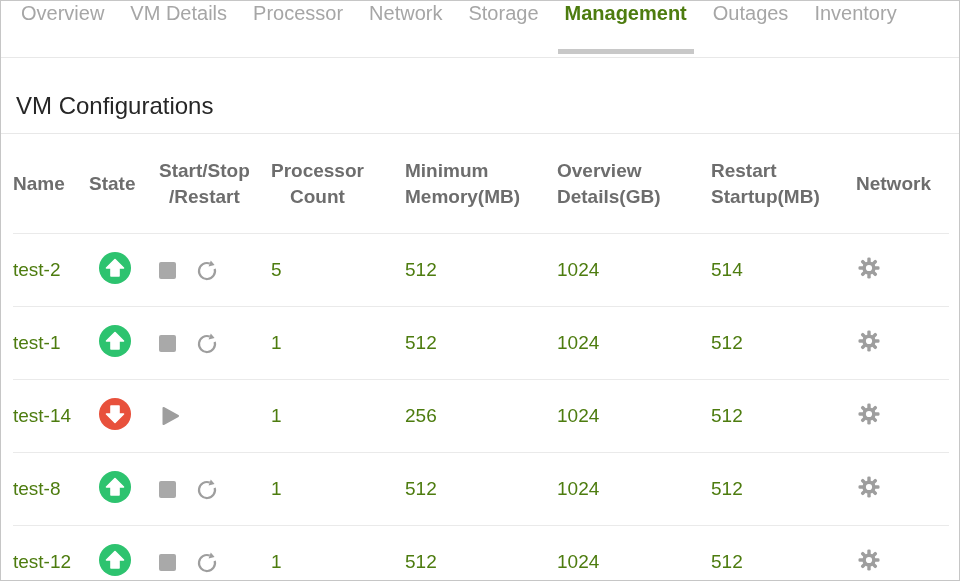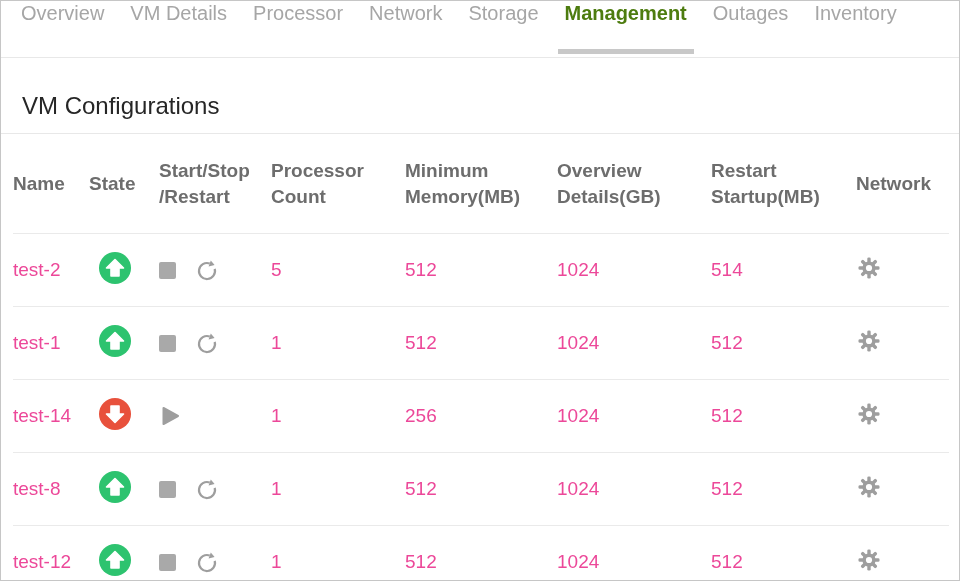--- a/index.html
+++ b/index.html
@@ -40,47 +40,47 @@
     bottom: 3px;
     height: 5px;
     background: #c8c8c8;
   }
 
   
   .title-section {
     height: 76px;
     box-sizing: border-box;
     border-bottom: 1px solid #e8e8e8;
-    padding: 34px 0 0 21px;
+    padding: 34px 0 0 15px;
   }
   .page-title { font-size: 24px; line-height: 28px; color: #262626; }
 
   
   .table-wrap { padding: 0 12px; }
   table { border-collapse: collapse; table-layout: fixed; width: 936px; }
   th {
     height: 99px;
     vertical-align: middle;
     text-align: left;
     font-size: 19px;
     line-height: 26px;
     font-weight: 700;
     color: #6d6d6d;
     padding: 0;
     border-bottom: 1px solid #eaeaea;
   }
   .hwrap { display: inline-block; }
-  .hwrap.center { text-align: left; }
+  .hwrap.center { text-align: center; }
   .hline { display: block; }
   td {
     height: 72px;
     vertical-align: middle;
     padding: 0;
     font-size: 19px;
-    color: #ec4899;
+    color: #4d7c0f;
     border-bottom: 1px solid #eaeaea;
   }
   .state-ic { display: inline-block; margin-left: 10px; }
   .state-ic svg { display: block; }
   .actions { display: flex; align-items: center; gap: 19px; height: 26px; }
   .action-btn { display: inline-block; cursor: pointer; }
   .action-btn svg { display: block; }
   .stop-sq {
     display: block;
     width: 17px; height: 17px;

